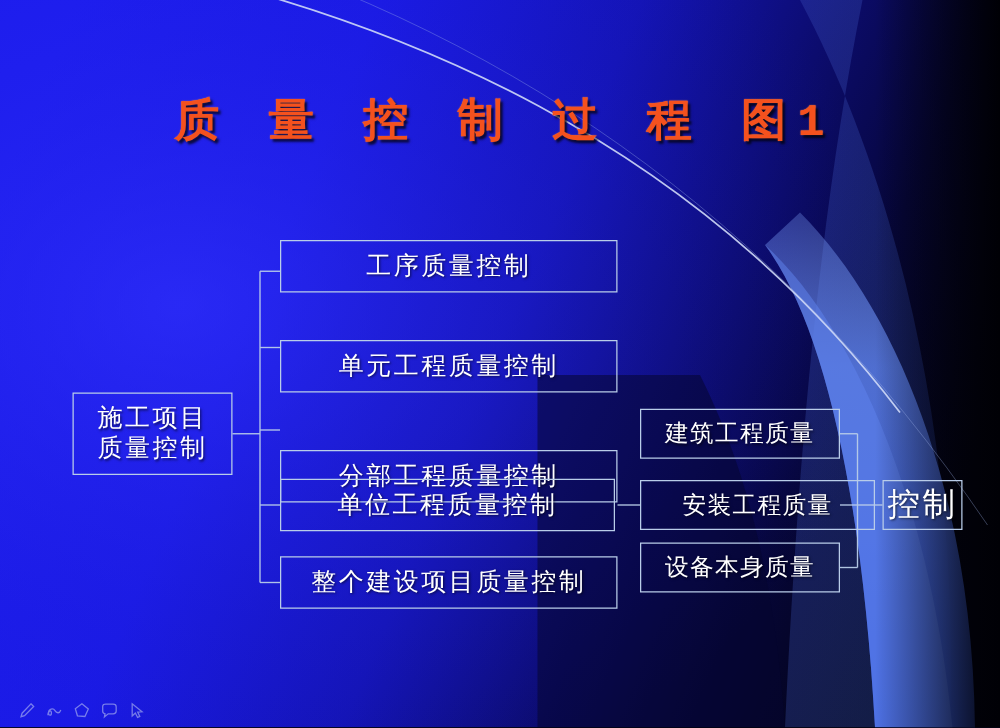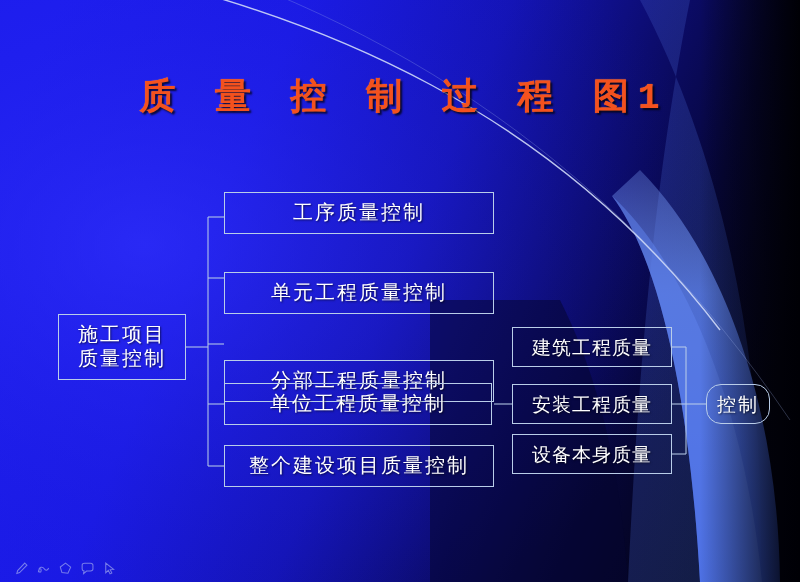--- a/index.html
+++ b/index.html
@@ -84,23 +84,22 @@
     font-size: 20px;
     letter-spacing: 2px;
   }
 
   .node.sub {
     font-size: 19px;
     letter-spacing: 1px;
   }
 
   .node.tail {
-    font-size: 19px;
+    font-size: 26px;
     letter-spacing: 2px;
-    border-radius: 15px;
   }
 
   
   #toolbar {
     position: absolute;
     left: 14px;
     bottom: 6px;
     display: flex;
     gap: 7px;
     align-items: center;
@@ -198,21 +197,21 @@
   <div class="node mid" style="left:224px; top:272px; width:270px; height:42px;">单元工程质量控制</div>
 
   <div class="node mid" style="left:224px; top:323px; width:270px; height:42px;margin-top:37px;">分部工程质量控制</div>
 
   <div class="node mid" style="left:224px; top:383px; width:268px; height:42px;">单位工程质量控制</div>
 
   <div class="node mid" style="left:224px; top:445px; width:270px; height:42px;">整个建设项目质量控制</div>
 
   <div class="node sub" style="left:512px; top:327px; width:160px; height:40px;">建筑工程质量</div>
 
-  <div class="node sub" style="left:512px; top:384px; width:160px; height:40px;">安装工程质量</div>
+  <div class="node sub" style="left:512px; top:384px; width:188px; height:40px;">安装工程质量</div>
 
   <div class="node sub" style="left:512px; top:434px; width:160px; height:40px;">设备本身质量</div>
 
   <div class="node tail" style="left:706px; top:384px; width:64px; height:40px;">控制</div>
 
   <div id="toolbar">
 
     <svg class="tb-icon" viewBox="0 0 16 16">
       <path d="M11.5 2.2 L13.8 4.5 L6 12.3 L3 13.2 L3.9 10.2 Z" fill="none" stroke="#c3cdf2" stroke-width="1.1"></path>
     </svg>

